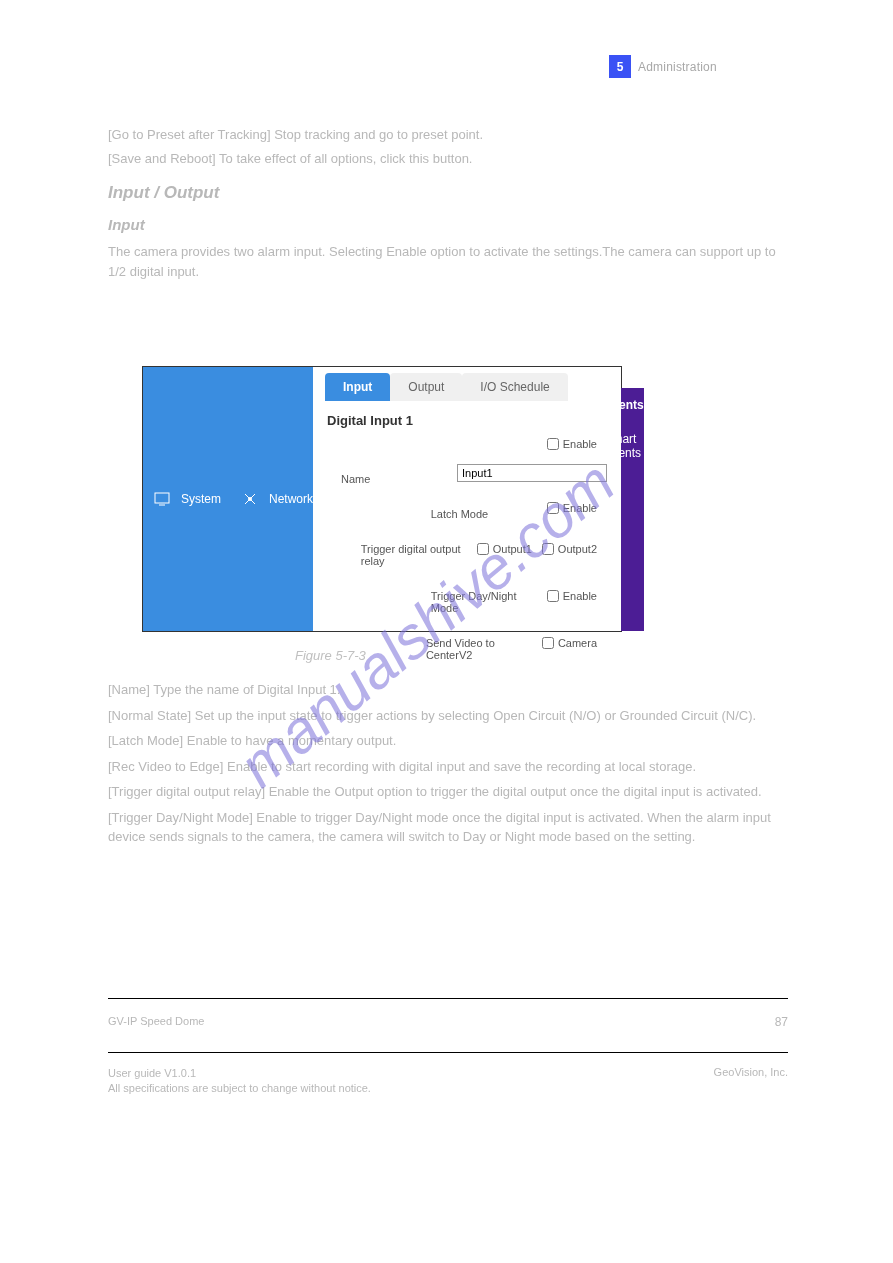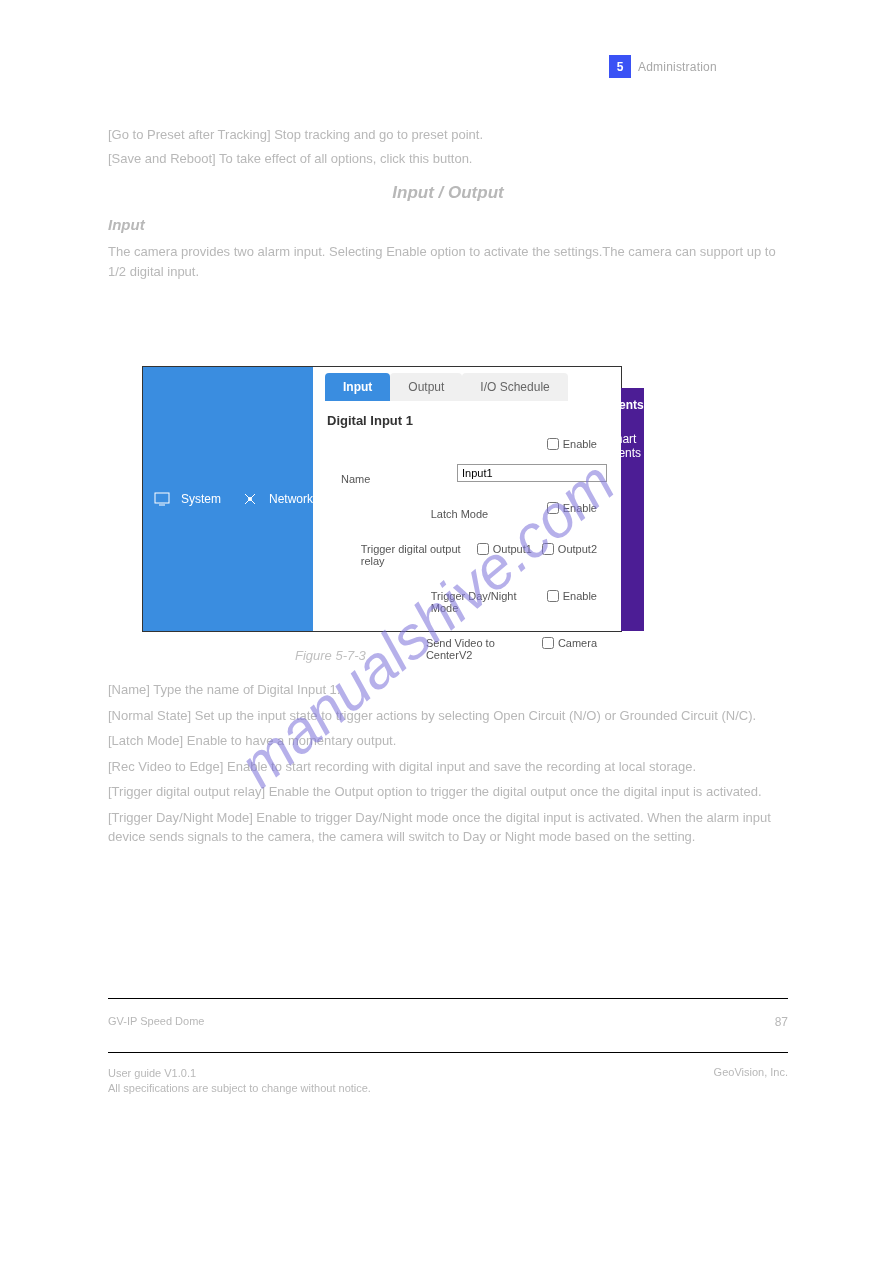--- a/index.html
+++ b/index.html
@@ -3,21 +3,21 @@
 <meta charset="utf-8">
 <style>
   * { box-sizing: border-box; margin: 0; padding: 0; }
   body { font-family: Arial, sans-serif; background: #fff; width: 893px; height: 1263px; position: relative; color: #000; }
 
   .pagenum-box { position: absolute; top: 55px; left: 609px; width: 22px; height: 23px; background: #3a52f5; color: #fff; font-size: 12px; display: flex; align-items: center; justify-content: center; font-weight: bold; }
   .header-title { position: absolute; top: 60px; left: 638px; font-size: 12px; color: #a8a8a8; letter-spacing: 0.2px; }
 
   .content { position: absolute; top: 125px; left: 108px; width: 680px; font-size: 13px; line-height: 1.5; color: #b8b8b8; }
   .content p { margin-bottom: 4px; color: #b8b8b8; }
-  .content .section-title { font-style: italic; font-weight: bold; font-size: 17px; color: #b8b8b8; margin: 12px 0 8px 0; text-align: center; }
+  .content .section-title { font-style: italic; font-weight: bold; font-size: 17px; color: #b8b8b8; margin: 12px 0 8px 0; }
   .content .subsection-title { font-style: italic; font-weight: bold; font-size: 15px; color: #b8b8b8; margin: 8px 0 6px 0; }
 
   .screenshot-wrap { position: absolute; top: 366px; left: 142px; width: 480px; height: 266px; border: 1px solid #333; }
   .screenshot-inner { width: 100%; height: 100%; display: flex; background: #fff; }
 
   .sidebar { width: 170px; background: #3a8de0; color: #fff; font-size: 12px; display: flex; }
   .side-item { display: flex; align-items: center; padding: 8px 10px; gap: 10px; background: #3a8de0; }
   .side-item.active { background: #fff; color: #15803d; font-weight: bold; }
   .side-item .icon { width: 18px; height: 18px; display: flex; align-items: center; justify-content: center; flex-shrink: 0; }
   .submenu { background: #4c1d95; padding-left: 34px; margin-top: 21px; }

